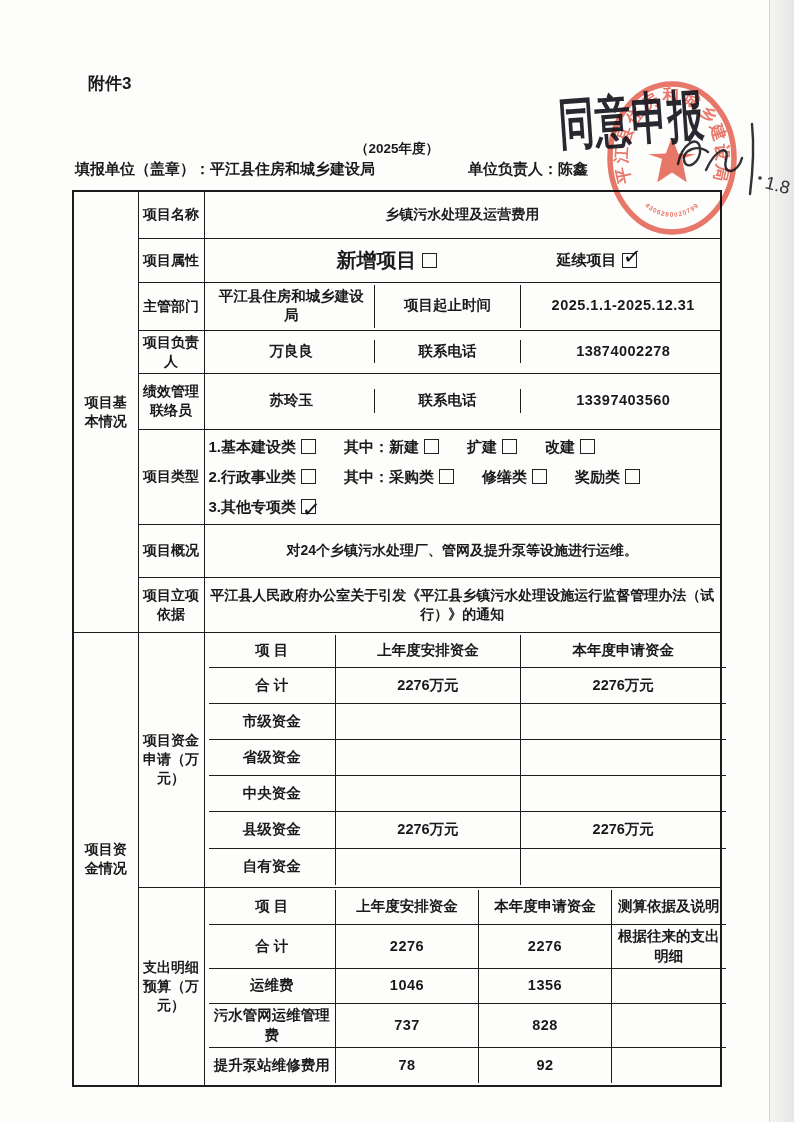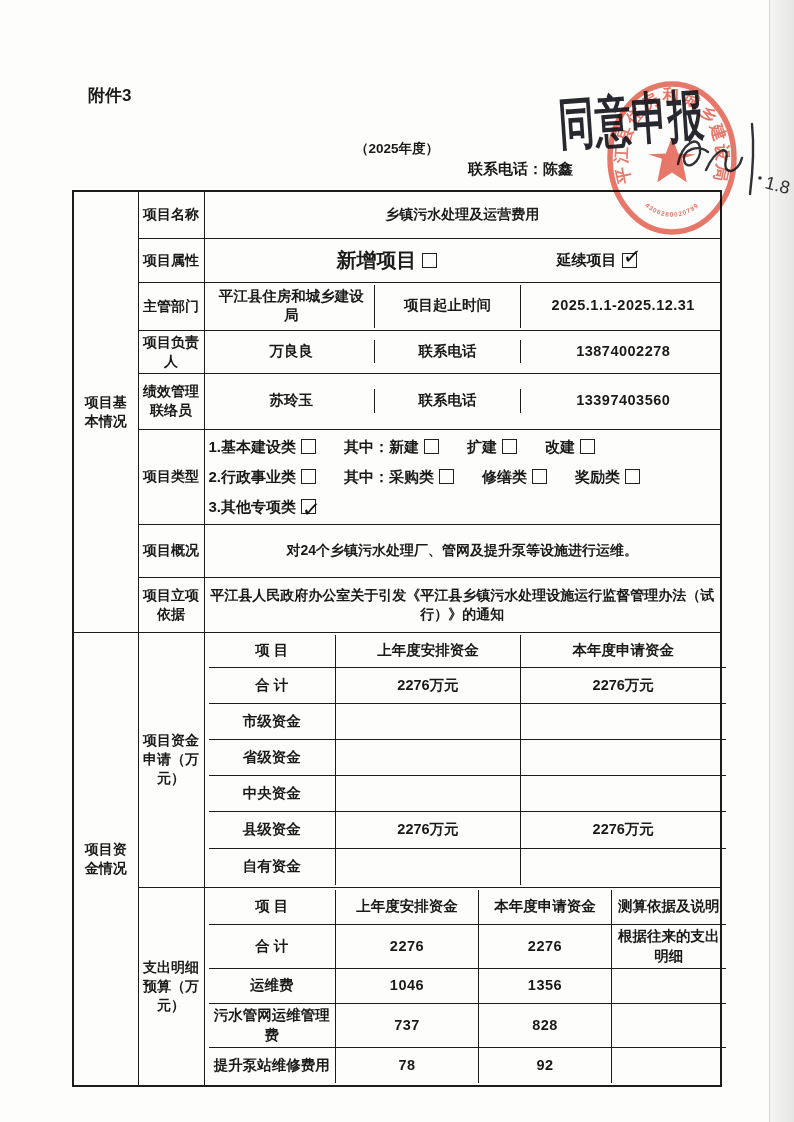--- a/index.html
+++ b/index.html
@@ -1,20 +1,20 @@
 <!DOCTYPE html>
 <html><head>
 <meta charset="utf-8">
 <style>
   html,body{margin:0;padding:0;background:#888;}
   .sheet{position:relative;width:794px;height:1122px;background:#fdfdfc;margin:0 auto;overflow:hidden;
          font-family:"Liberation Sans","DejaVu Sans",sans-serif;color:#1a1a1a;}
   .edge{position:absolute;top:0;right:0;width:24px;height:100%;
         background:linear-gradient(to right,#f4f4f2,#e6e6e4);border-left:1px solid #d3d3d0;}
-  .attachment{position:absolute;left:88px;top:84px;font-size:17px;font-weight:600;}
+  .attachment{position:absolute;left:88px;top:72px;font-size:17px;font-weight:600;}
   .title{position:absolute;left:0;top:110px;width:794px;text-align:center;font-size:22px;font-weight:700;letter-spacing:2px;}
   .subtitle{position:absolute;left:0;top:140px;width:794px;text-align:center;font-size:13.5px;font-weight:600;}
   .filler{position:absolute;left:75px;top:160px;font-size:15px;font-weight:700;}
   .unithead{position:absolute;left:468px;top:160px;font-size:15px;font-weight:700;}
 
   table.main{position:absolute;left:72px;top:190px;width:648px;border-collapse:collapse;table-layout:fixed;}
   table.main td{border:1.5px solid #1c1c1c;padding:2px 4px;text-align:center;vertical-align:middle;
                 font-size:14px;font-weight:600;line-height:1.35;word-break:break-all;}
   table.main{border:2px solid #1c1c1c;}
   td.sec{font-size:14.5px;}
@@ -49,21 +49,22 @@
   .hw-sig{left:664px;top:118px;}
 </style>
 </head>
 <body>
 
 <div class="sheet">
   <div class="edge"></div>
 
   <div class="attachment">附件3</div>
   <div class="subtitle">（2025年度）</div>
-  <div class="unithead"><span>联系电话：</span><span>陈鑫</span></div>
+  <div class="filler"><span>填报单位（盖章）：</span><span>平江县住房和城乡建设局</span></div>
+  <div class="unithead"><span>单位负责人：</span><span>陈鑫</span></div>
 
   <table class="main">
     <colgroup>
         <col style="width:65px">
         <col style="width:66px">
         <col style="width:517px">
       </colgroup>
     <tbody>
         <tr style="height:47px">
       <td class="sec" rowspan="8">项目基本情况</td>

